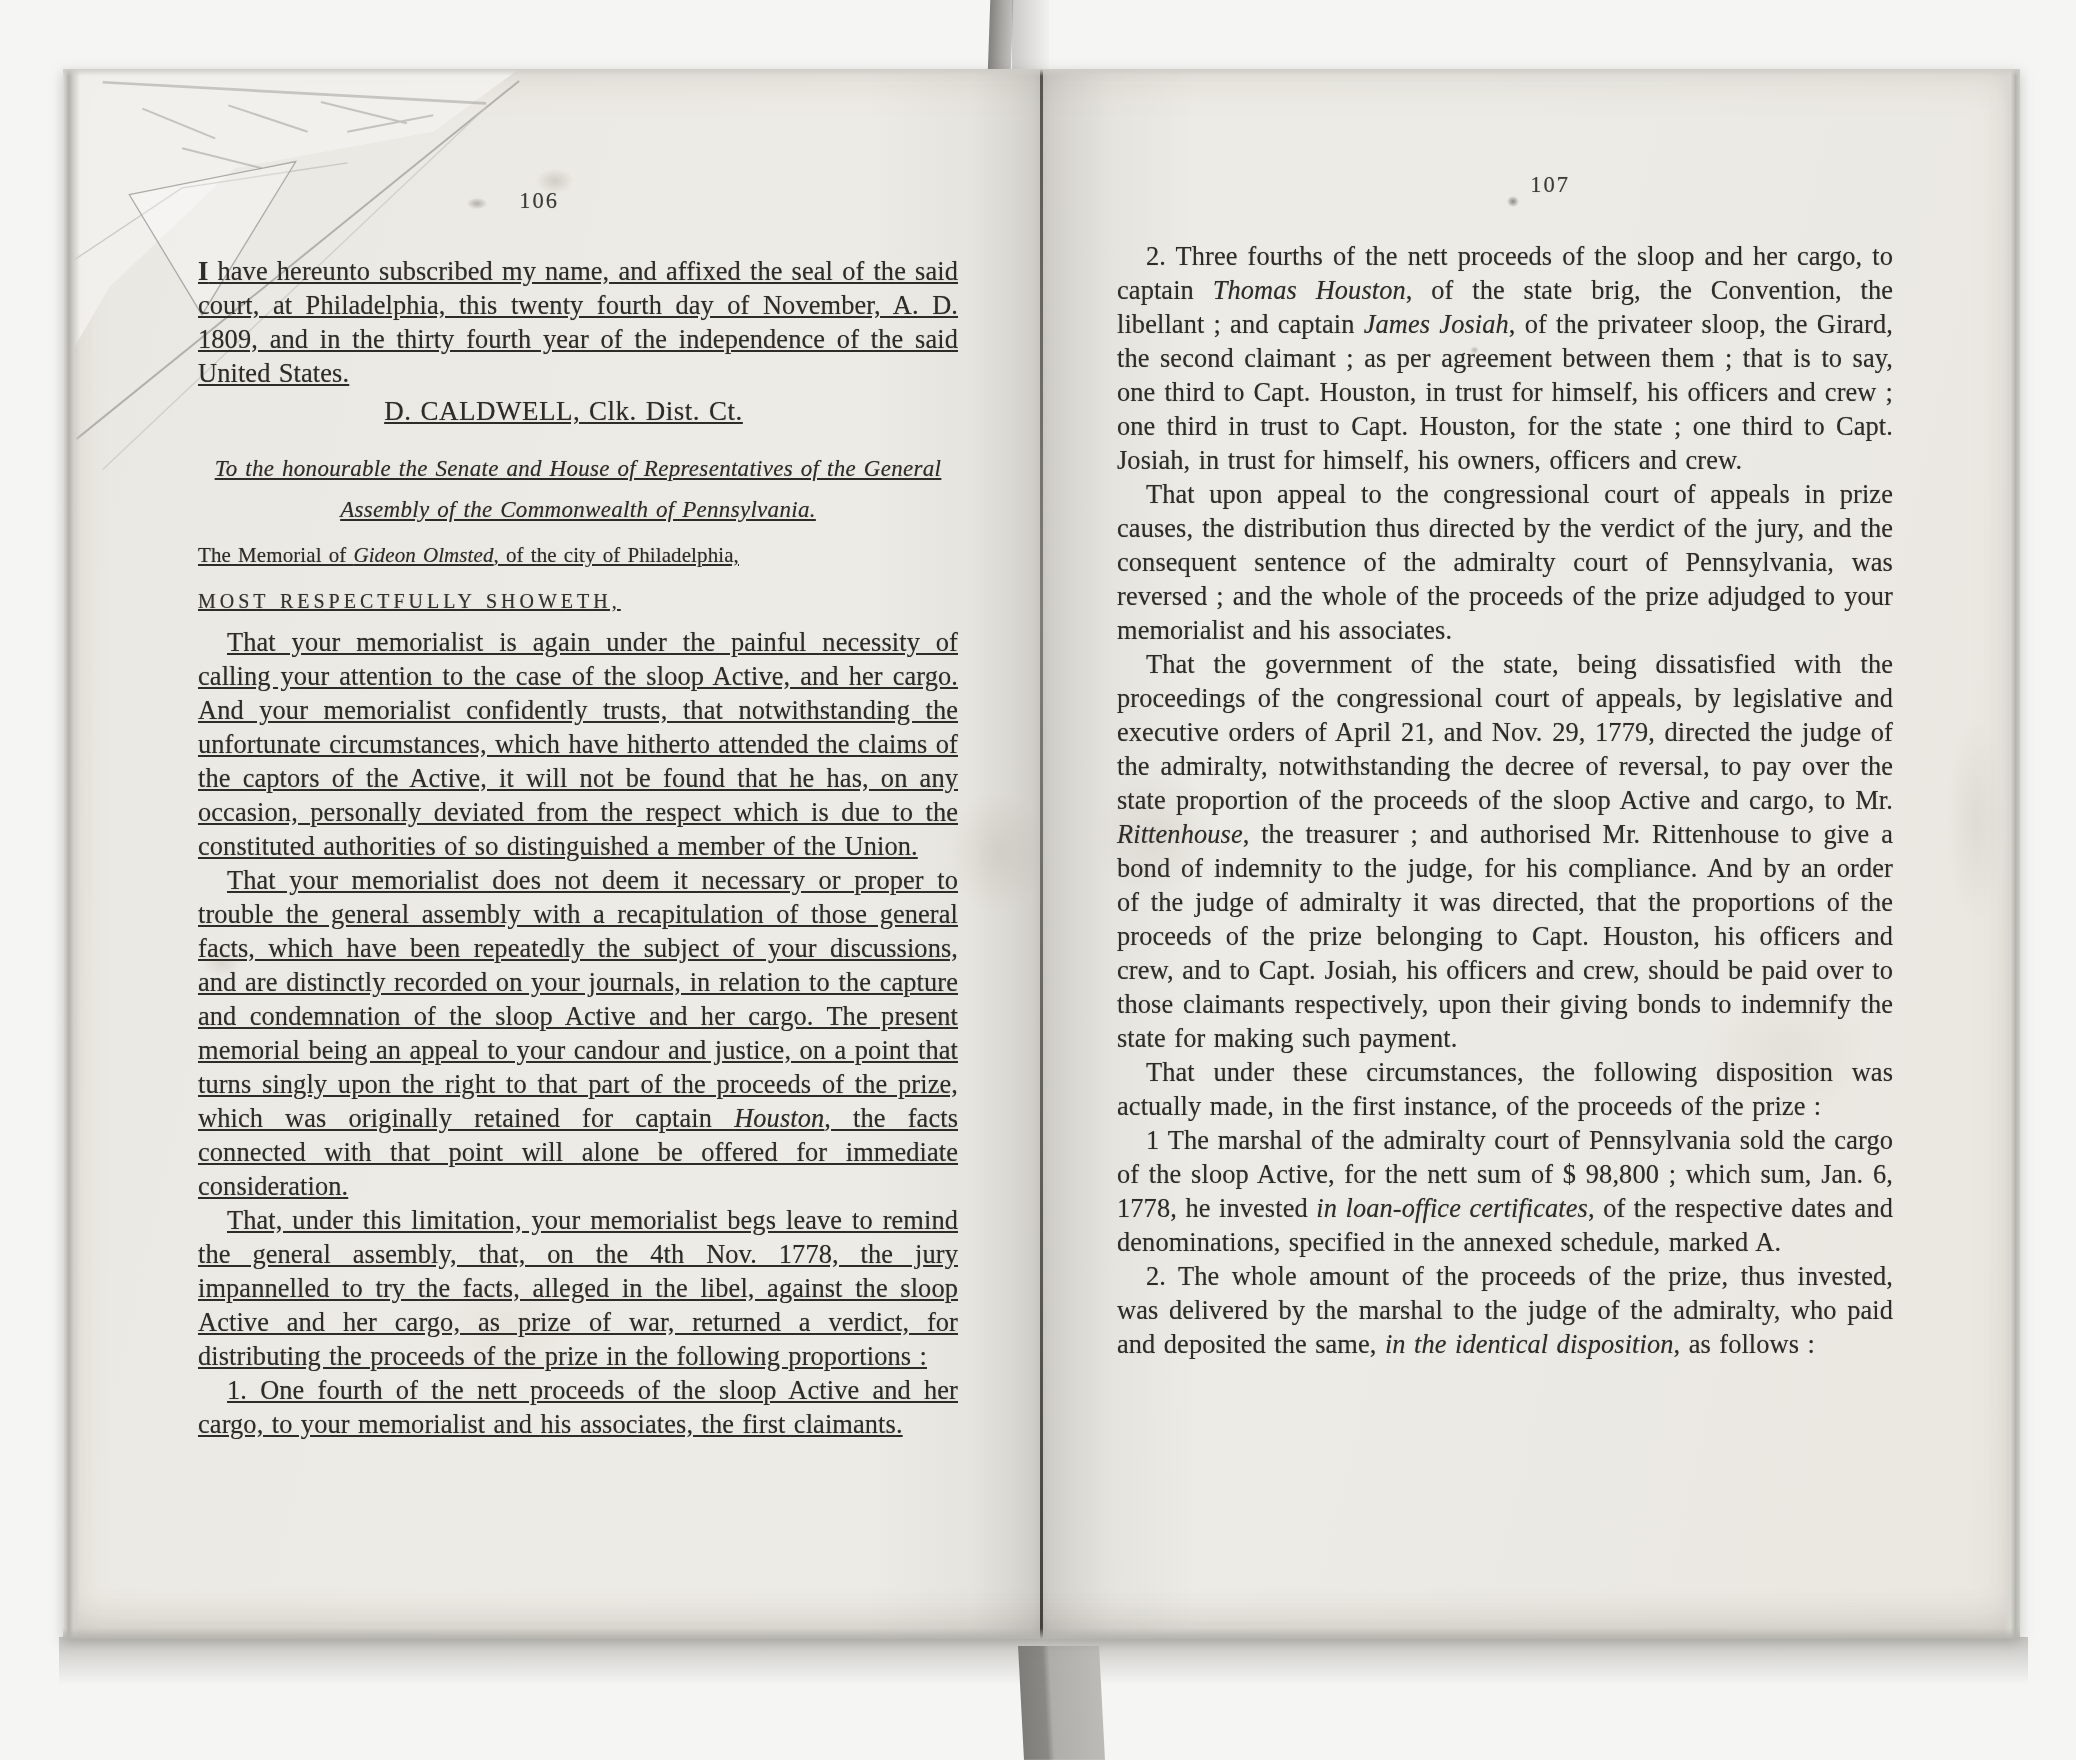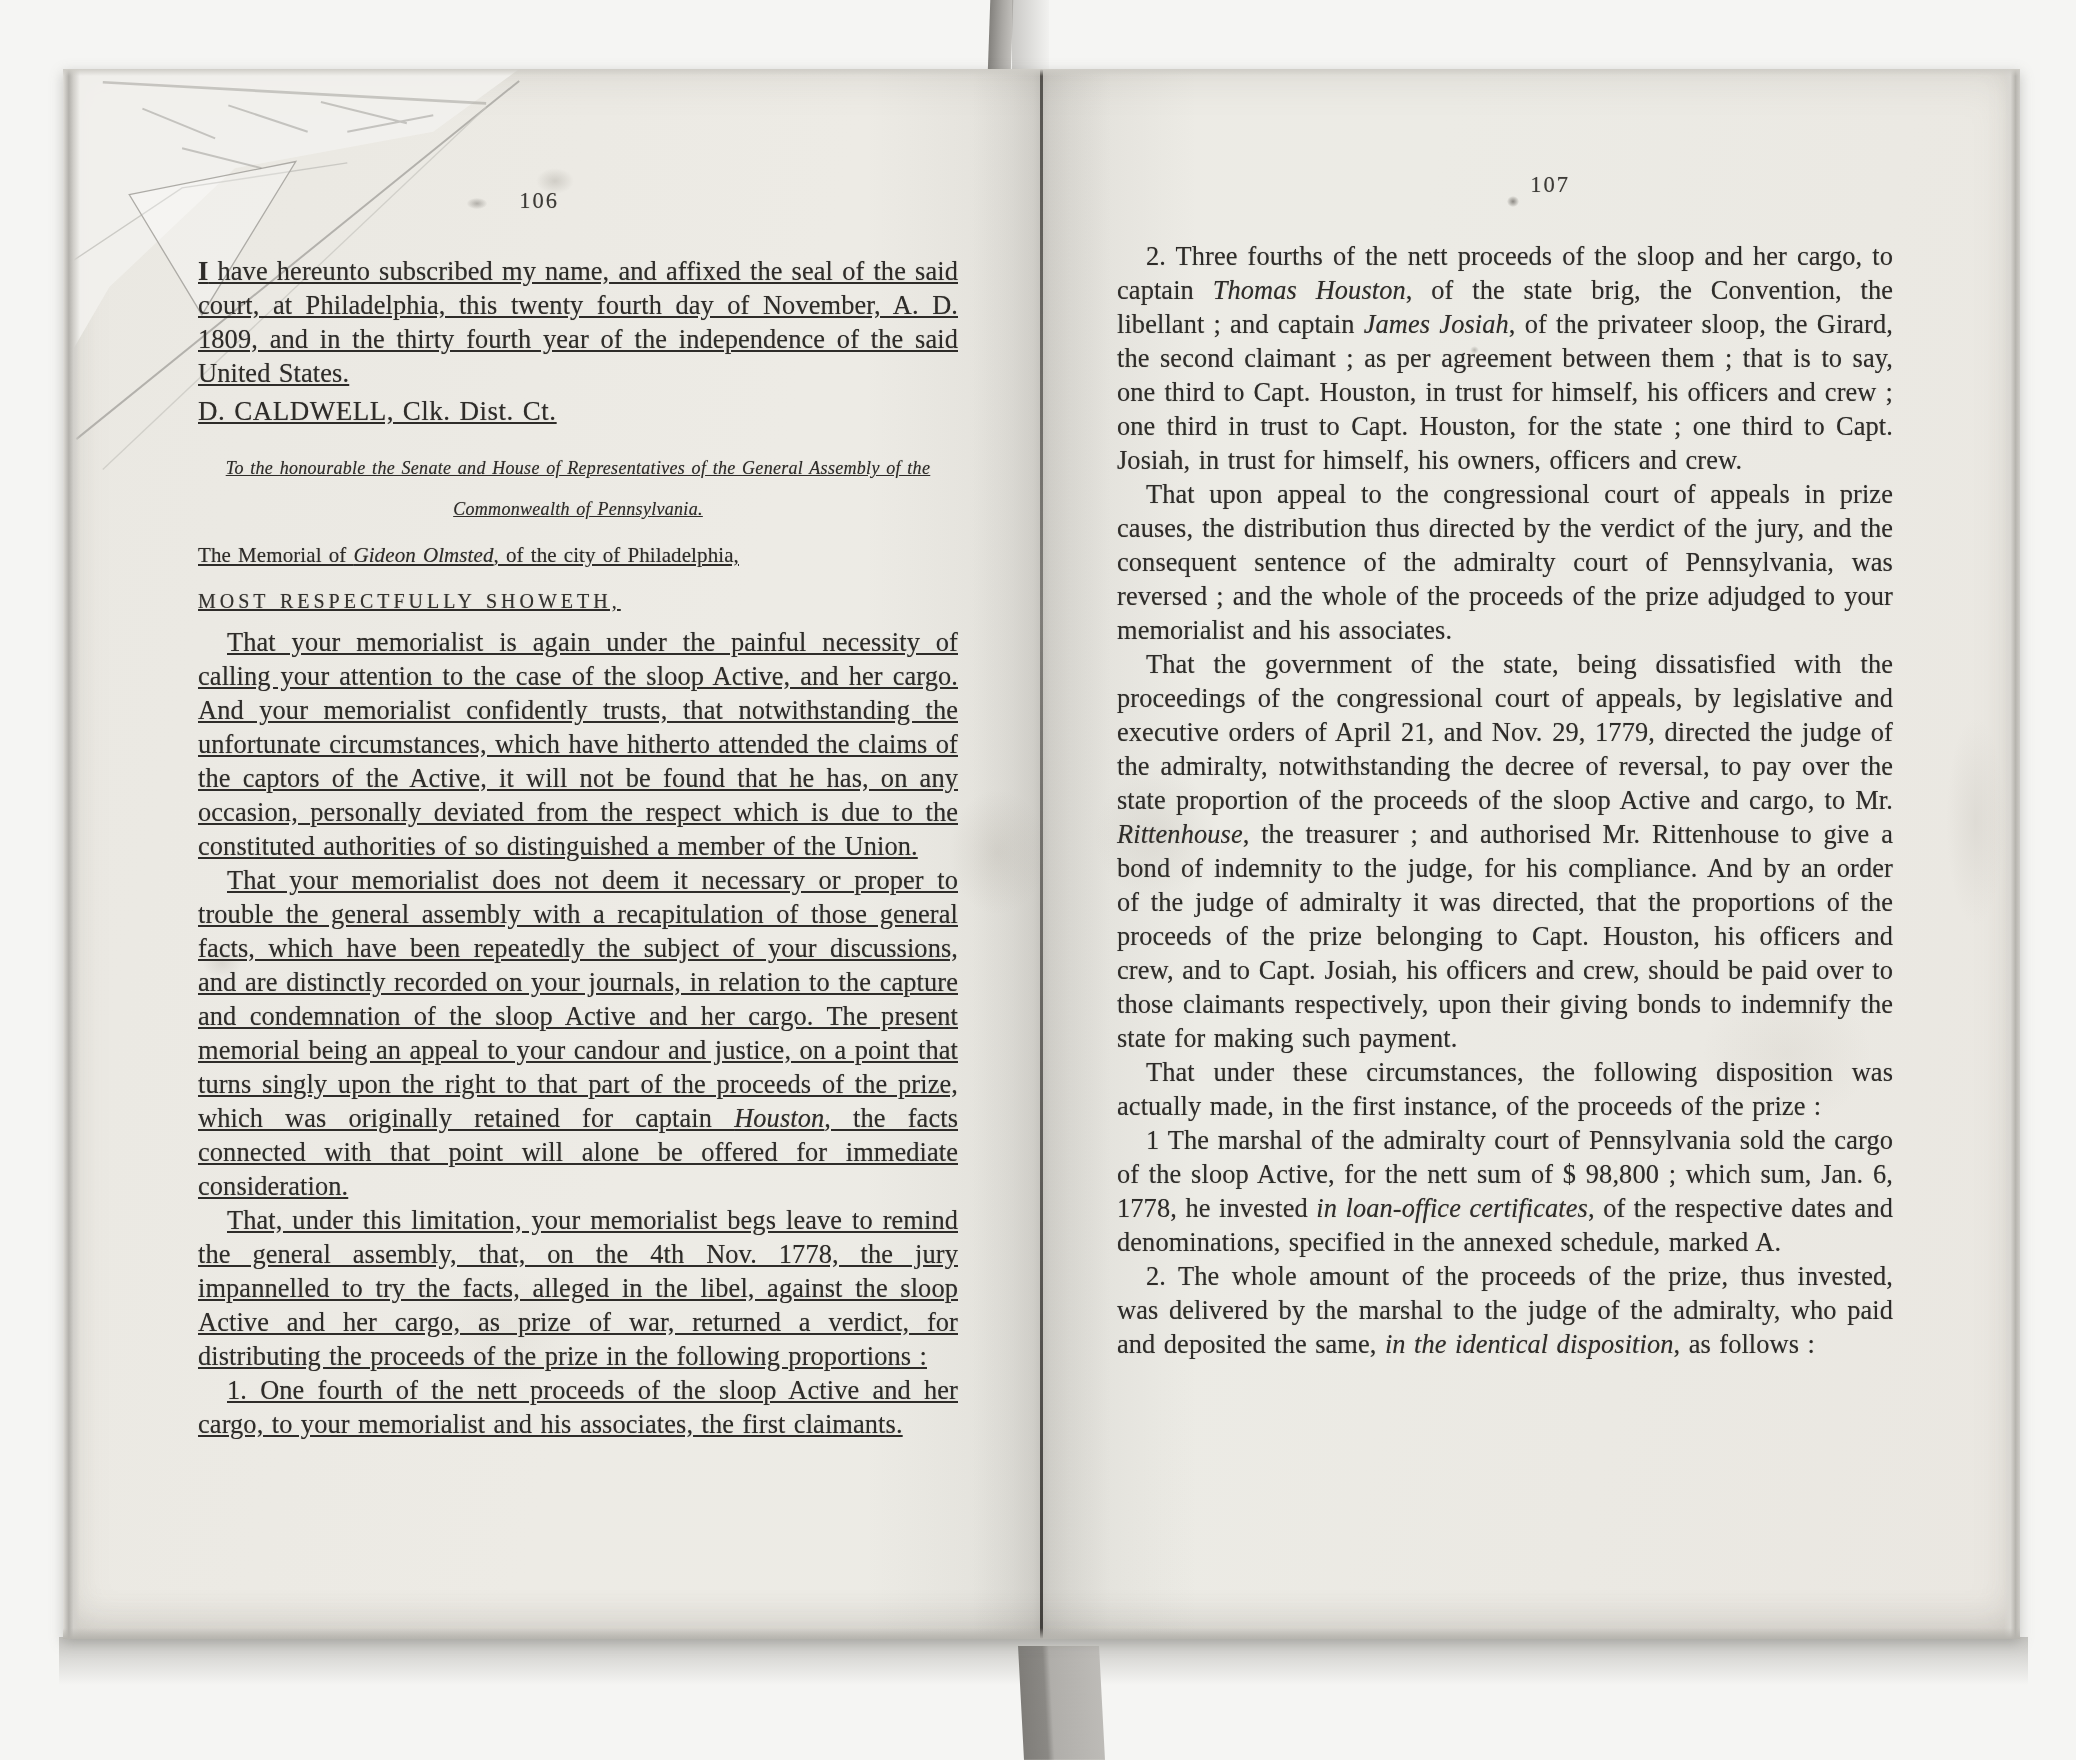--- a/index.html
+++ b/index.html
@@ -47,23 +47,23 @@
     background:linear-gradient(to right,#7f7d79 0%,#8a8884 30%,#b0aeaa 38%,#bdbbb7 100%);
     transform:skewX(3deg);filter:blur(0.3px);}
   
   .page-text{position:absolute;color:#2e2c29;font-size:26.4px;line-height:34px;
     text-shadow:0 0 0.8px rgba(56,53,48,.5);word-spacing:1.7px;letter-spacing:0.1px;}
   .page-text.left{left:135px;top:185px;width:760px;text-decoration:underline;}
   .page-text.right{left:1054px;top:170px;width:776px;}
   .para{margin:0;text-align:justify;text-align-last:left;}
   .ind{text-indent:29px;}
   .cont::first-letter{font-weight:bold;}
-  .sig{margin:4px 29px 0 0;text-align:left;font-size:27px;letter-spacing:0.5px;}
+  .sig{margin:4px 29px 0 0;text-align:center;font-size:27px;letter-spacing:0.5px;}
   .address{margin:20px auto 0 auto;width:96%;text-align:center;font-style:italic;
-    font-size:18px;line-height:41px;letter-spacing:0.3px;}
+    font-size:23px;line-height:41px;letter-spacing:0.3px;}
   .memorial{margin:8px 0 12px 0;font-size:21px;white-space:nowrap;}
   .showeth{margin:9.2px 0 6.6px 0;text-align:left;font-size:20px;letter-spacing:4px;color:#35332f;}
   .it{font-style:italic;}
   .pagenum{position:absolute;width:106px;text-align:center;font-size:22.5px;
     letter-spacing:2px;color:#3d3b37;text-shadow:0 0 0.7px rgba(61,59,55,.5);}
   .pagenum.p106{left:423px;top:119px;}
   .pagenum.p107{left:1401px;top:103px;text-align:right;}
   
   .stain{position:absolute;border-radius:50%;pointer-events:none;}
   .s1{left:473px;top:99px;width:38px;height:26.4px;background:radial-gradient(rgba(110,105,95,.22),rgba(110,105,95,0) 70%);}

